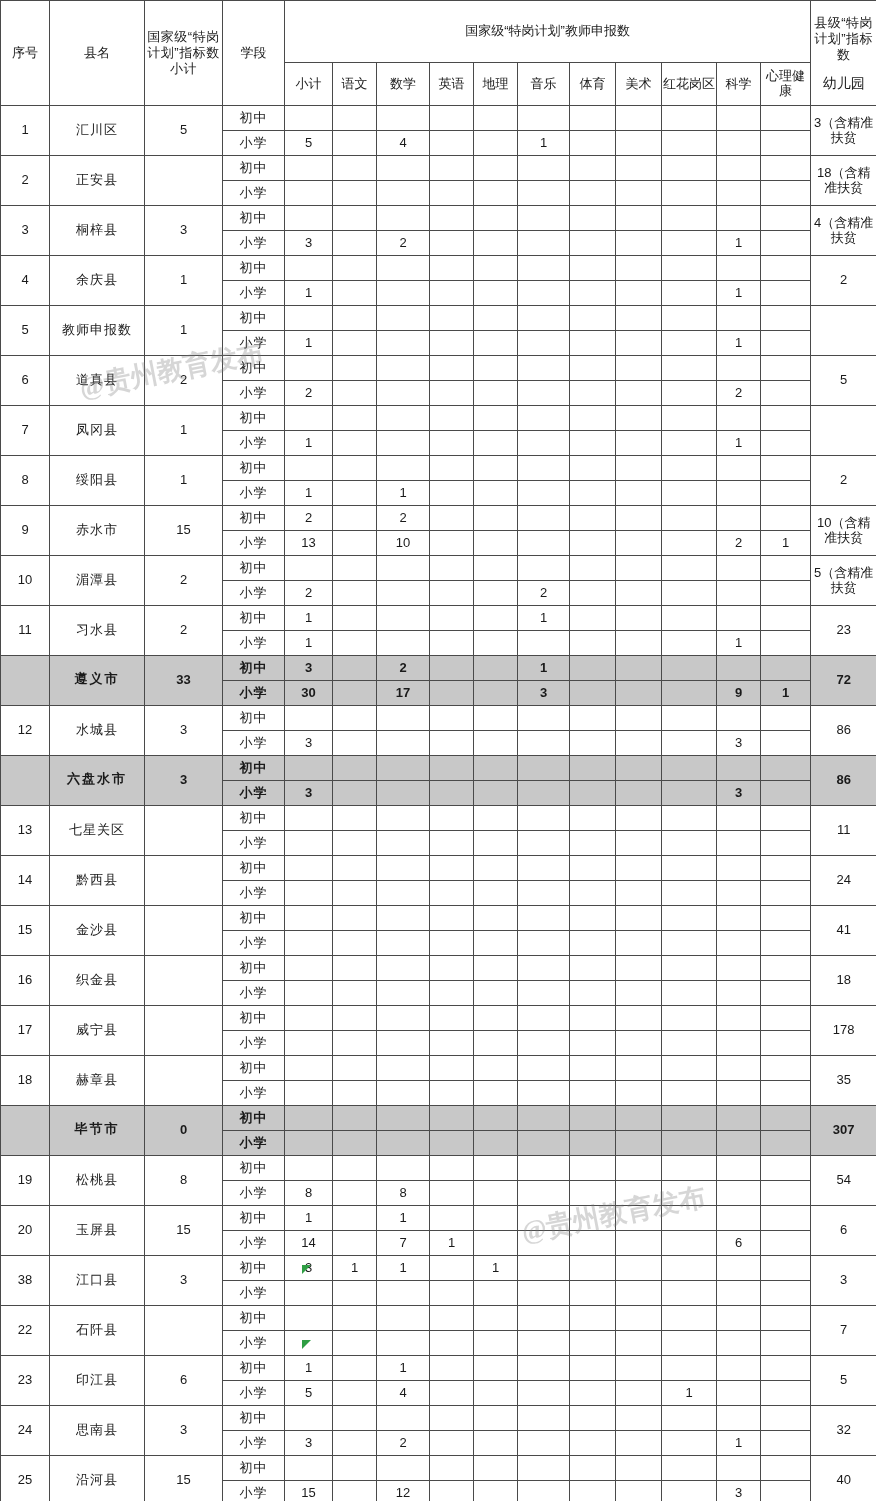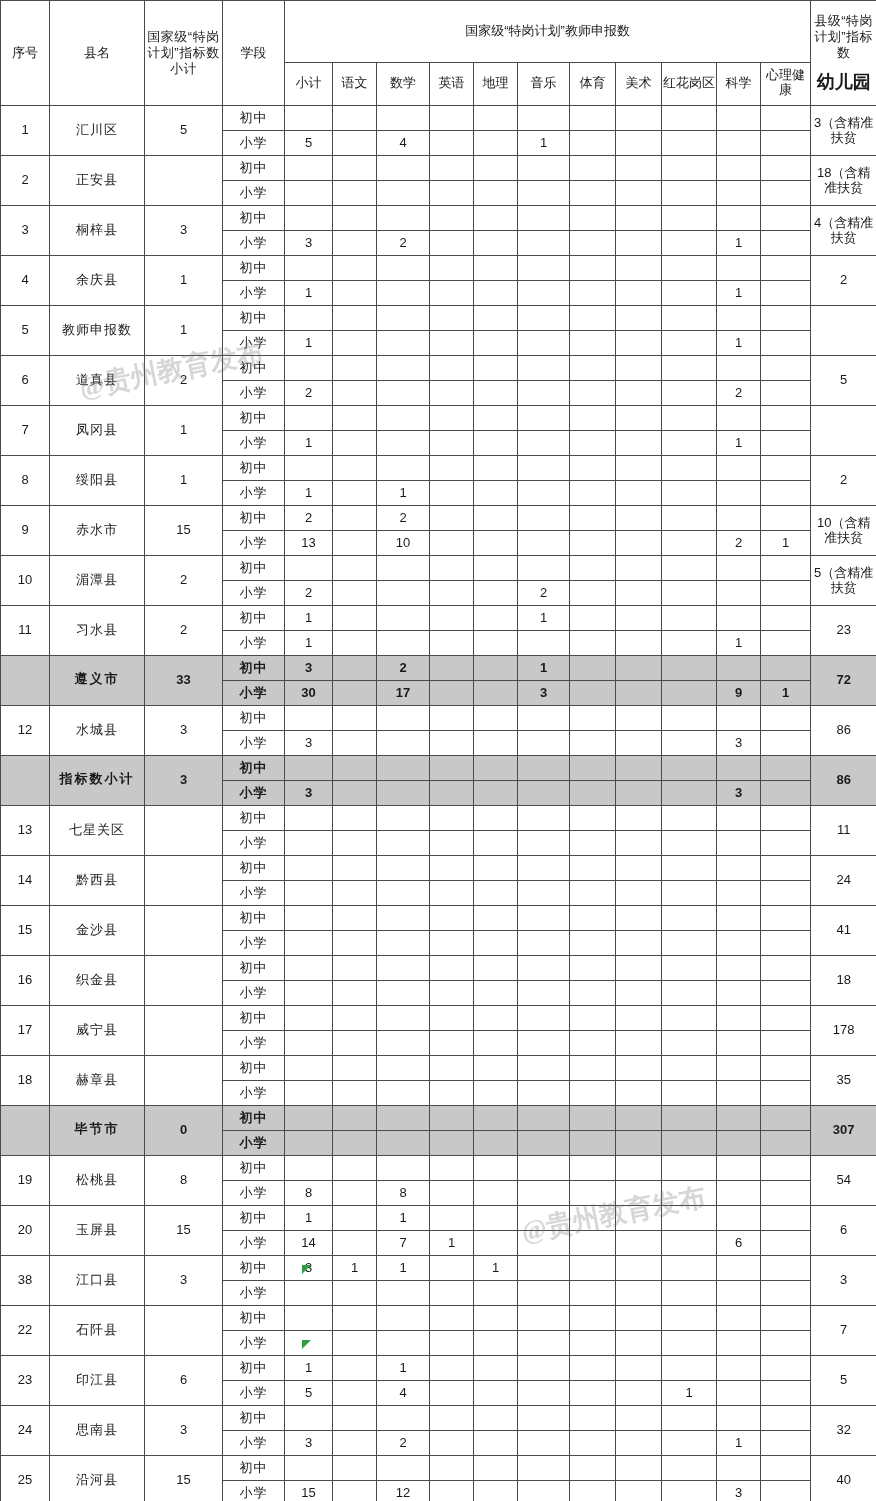--- a/index.html
+++ b/index.html
@@ -28,21 +28,21 @@
     padding:0;
     line-height:1.15;
   }
   
   .hd{
     font-size:14px;
     font-weight:bold;
     padding:2px 1px;
   }
   .hd-tall{height:104px;}
-  .hd-sub{height:42px;font-size:14px;font-weight:bold;font-family:Liberation Mono, monospace;}
+  .hd-sub{height:42px;font-size:14px;font-weight:bold;}
   .vertical-pack{
     display:block;
     line-height:1.22;
     letter-spacing:0.5px;
   }
   
   .idx{font-size:13px;}
   .county{font-size:14px;letter-spacing:1px;}
   .stage{font-size:13px;letter-spacing:1px;}
   .num{font-size:13px;}
@@ -105,21 +105,21 @@
       <tr>
         <th class="hd hd-tall" rowspan="2">序号</th>
         <th class="hd hd-tall" rowspan="2">县名</th>
         <th class="hd hd-tall" rowspan="2">
             <span class="vertical-pack">国家级“特岗计划”指标数小计</span>
           </th>
         <th class="hd hd-tall" rowspan="2">学段</th>
         <th class="hd" colspan="11">国家级“特岗计划”教师申报数</th>
         <th class="hd hd-tall" rowspan="2">
             <span class="vertical-pack">县级“特岗计划”指标数</span>
-            <div style="margin-top: 12px; font-size: 18px; font-weight: bold;">幼儿园</div>
+            <div style="margin-top: 12px; font-size: 14px; font-weight: normal;">幼儿园</div>
           </th>
       </tr>
       <tr>
         <th class="hd hd-sub">小计</th>
         <th class="hd hd-sub">语文</th>
         <th class="hd hd-sub">数学</th>
         <th class="hd hd-sub">英语</th>
         <th class="hd hd-sub">地理</th>
         <th class="hd hd-sub">音乐</th>
         <th class="hd hd-sub">体育</th>
@@ -544,21 +544,21 @@
           <td class="num rowline"></td>
           <td class="num rowline"></td>
           <td class="num rowline"></td>
           <td class="num rowline"></td>
           <td class="num rowline"></td>
           <td class="num rowline">3</td>
           <td class="num rowline"></td>
         </tr>
         <tr class="sumrow">
           <td class="idx" rowspan="2"></td>
-          <td class="county" rowspan="2">指标数小计</td>
+          <td class="county" rowspan="2">六盘水市</td>
           <td class="num" rowspan="2">3</td>
           <td class="stage rowline">初中</td>
           <td class="num rowline"></td>
           <td class="num rowline"></td>
           <td class="num rowline"></td>
           <td class="num rowline"></td>
           <td class="num rowline"></td>
           <td class="num rowline"></td>
           <td class="num rowline"></td>
           <td class="num rowline"></td>

